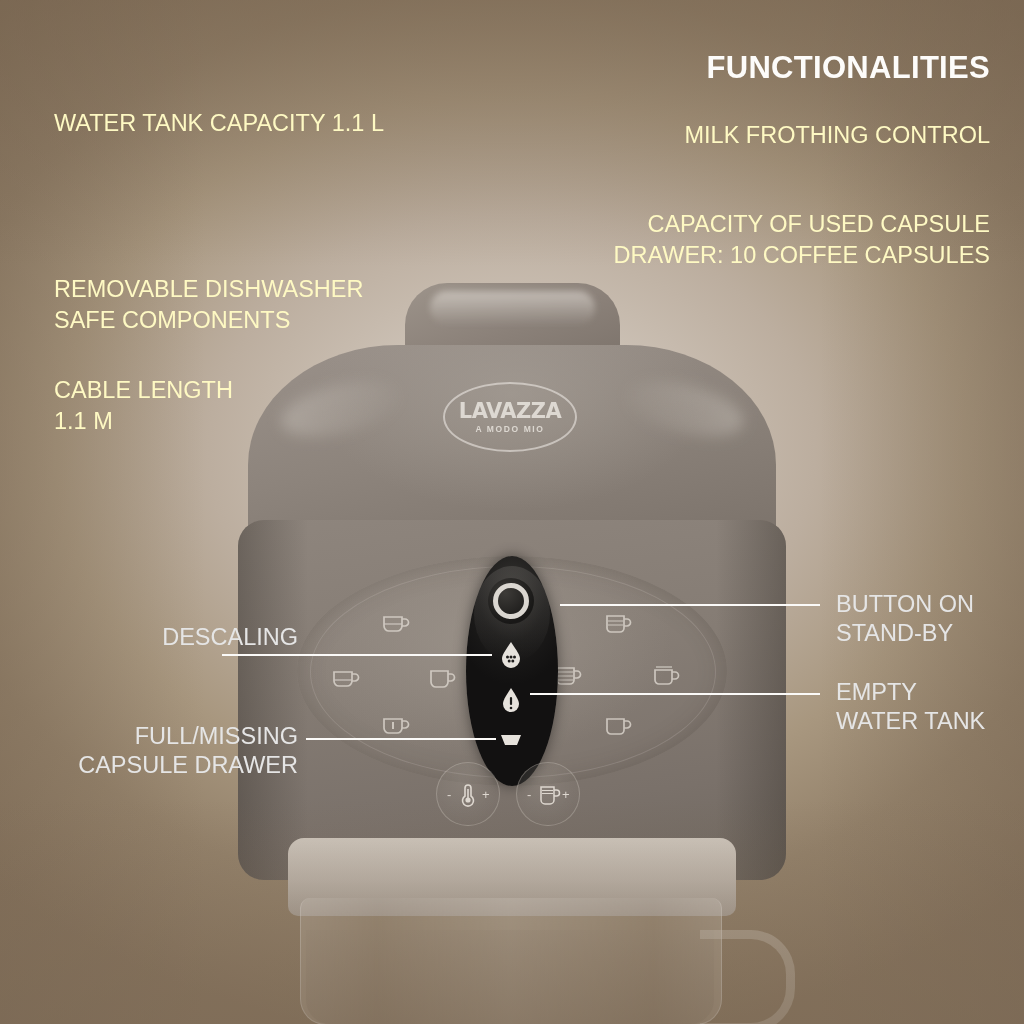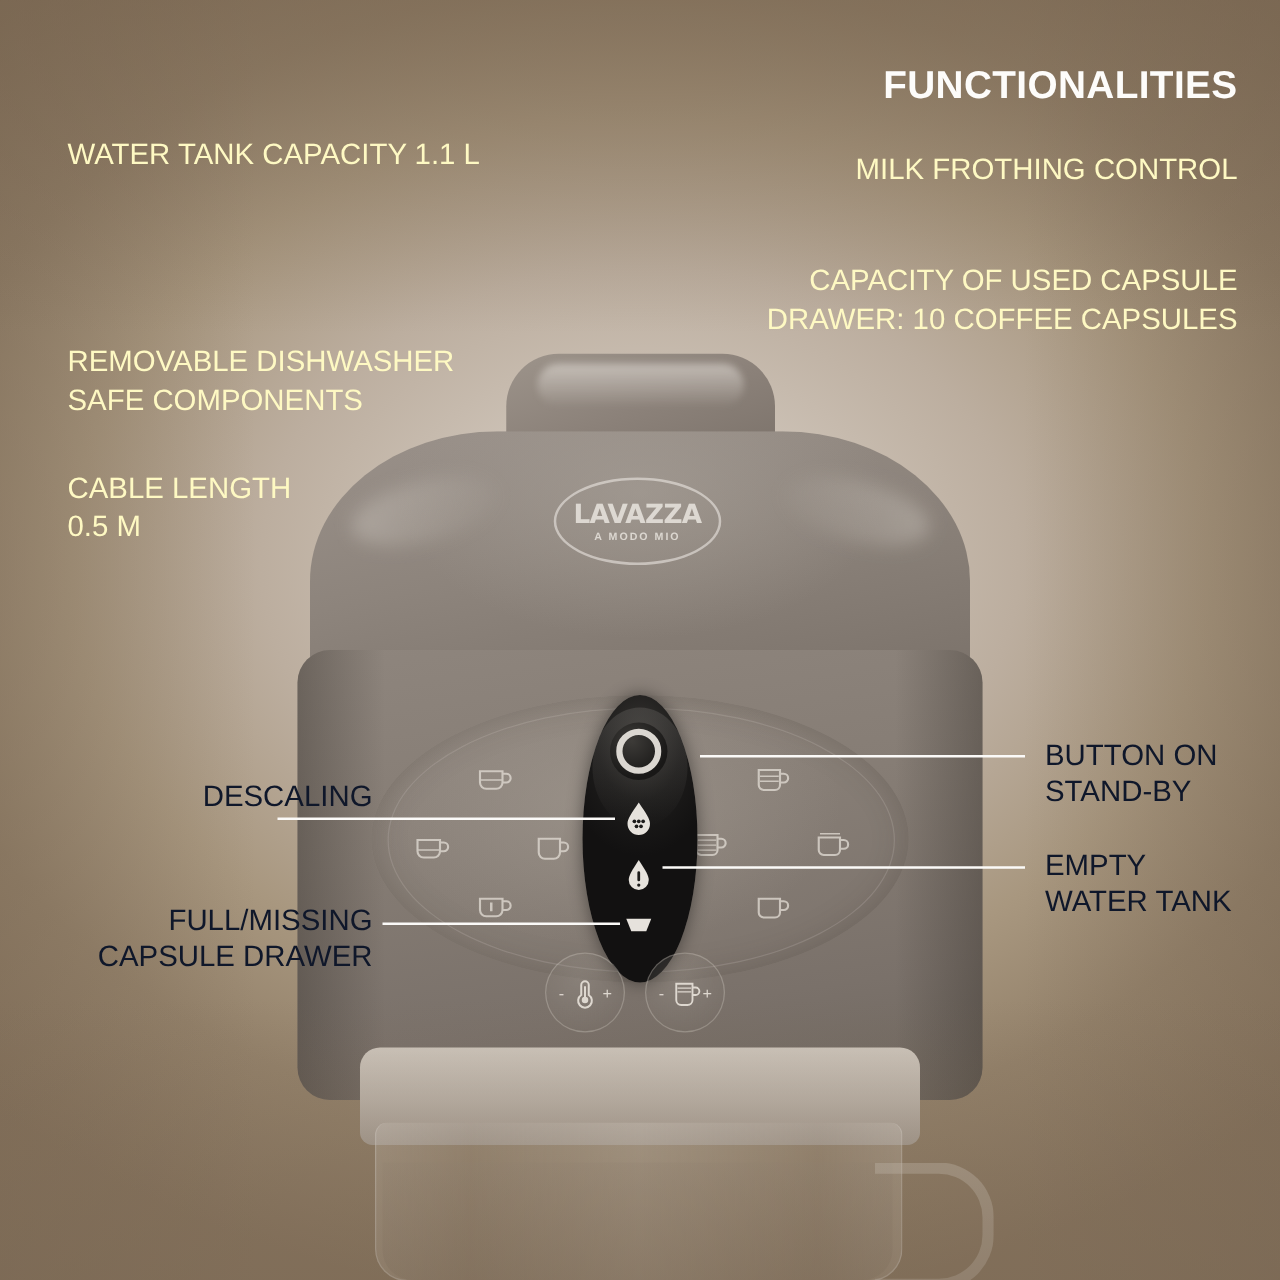--- a/index.html
+++ b/index.html
@@ -286,21 +286,21 @@
   .fl4 { top: 375px; }
 
   .fr1 { top: 120px; }
   .fr2 { top: 173px; margin-top: 36px; }
   .fr3 { top: 274px; }
 
   .callout {
     position: absolute;
     font-size: 23.5px;
     font-weight: 400;
-    color: #0f172a;
+    color: #e5e5e5;
     line-height: 1.24;
     white-space: pre-line;
   }
   .co-right { left: 836px; }
   .co-left  { right: 726px; text-align: right; }
 
   .co-standby { top: 590px; }
   .co-empty   { top: 678px; }
   .co-descale { top: 623px; }
   .co-drawer  { top: 722px; }
@@ -483,21 +483,21 @@
 
   <div class="leader ld-standby"></div>
   <div class="leader ld-empty"></div>
   <div class="leader ld-descale"></div>
   <div class="leader ld-drawer"></div>
 
   <div class="feat feat-left fl1">WATER TANK CAPACITY 1.1 L</div>
   <div class="feat feat-left fl3">REMOVABLE DISHWASHER
 SAFE COMPONENTS</div>
   <div class="feat feat-left fl4">CABLE LENGTH
-0.5 M</div>
+1.1 M</div>
 
   <div class="col-head head-right">FUNCTIONALITIES</div>
   <div class="feat feat-right fr1">MILK FROTHING CONTROL</div>
   <div class="feat feat-right fr2">CAPACITY OF USED CAPSULE
 DRAWER: 10 COFFEE CAPSULES</div>
 
   <div class="callout co-right co-standby">BUTTON ON
 STAND-BY</div>
   <div class="callout co-right co-empty">EMPTY
 WATER TANK</div>

